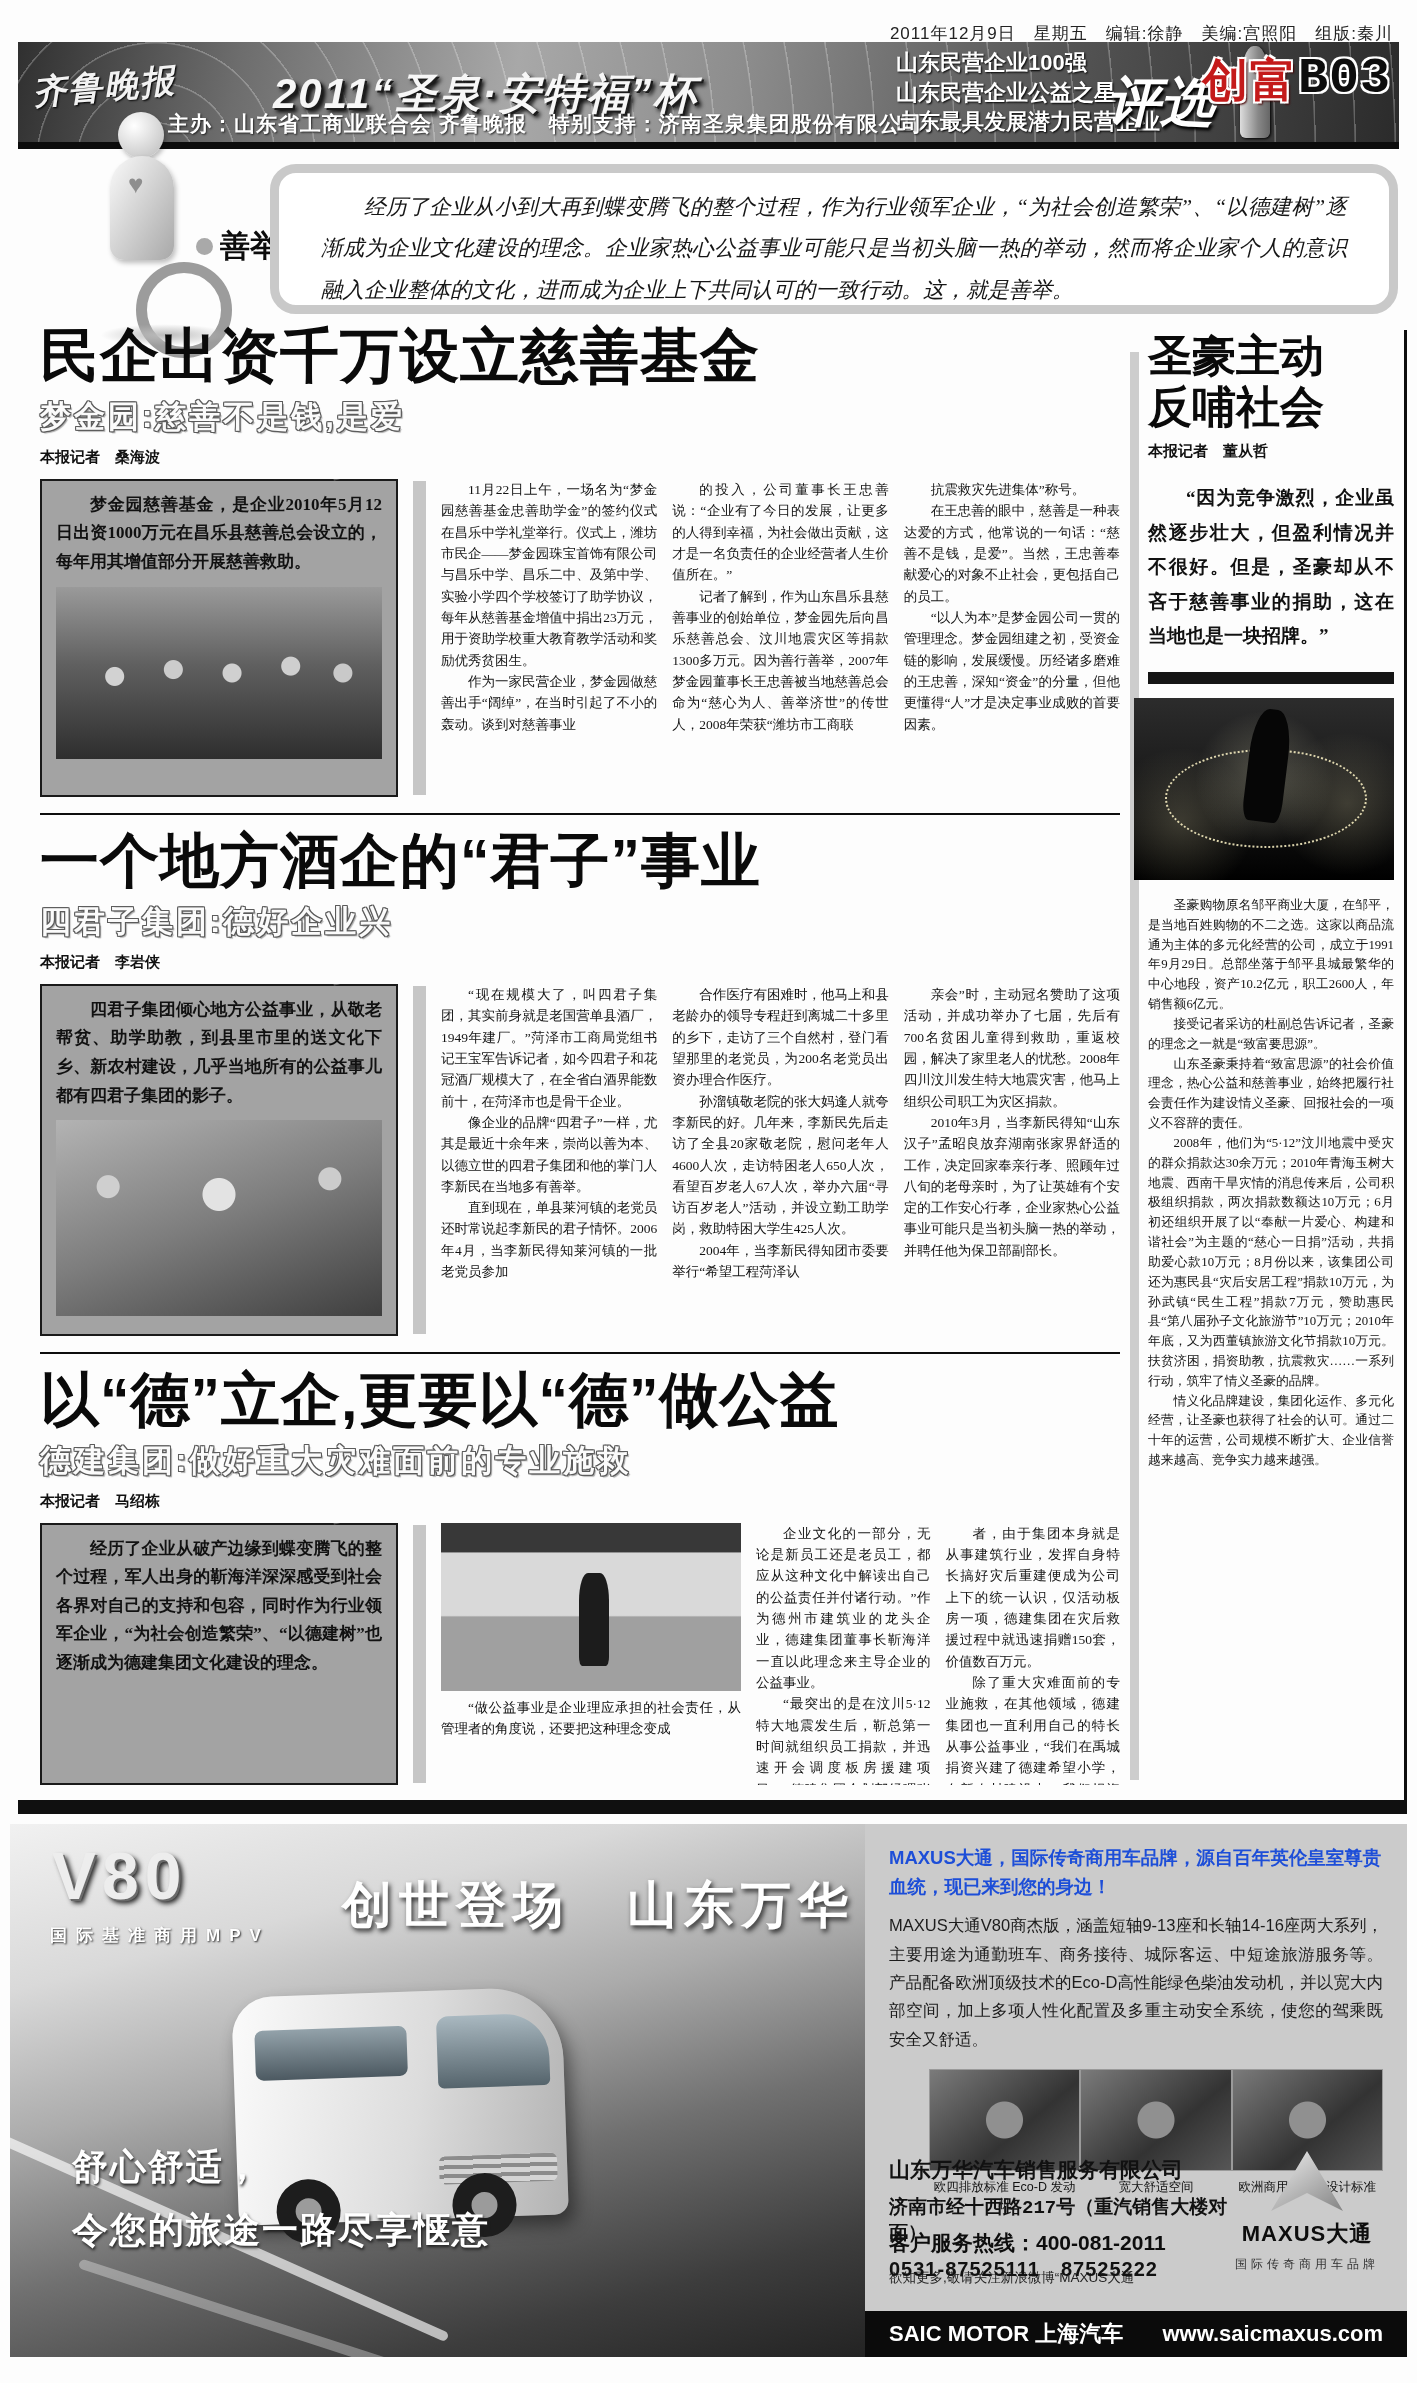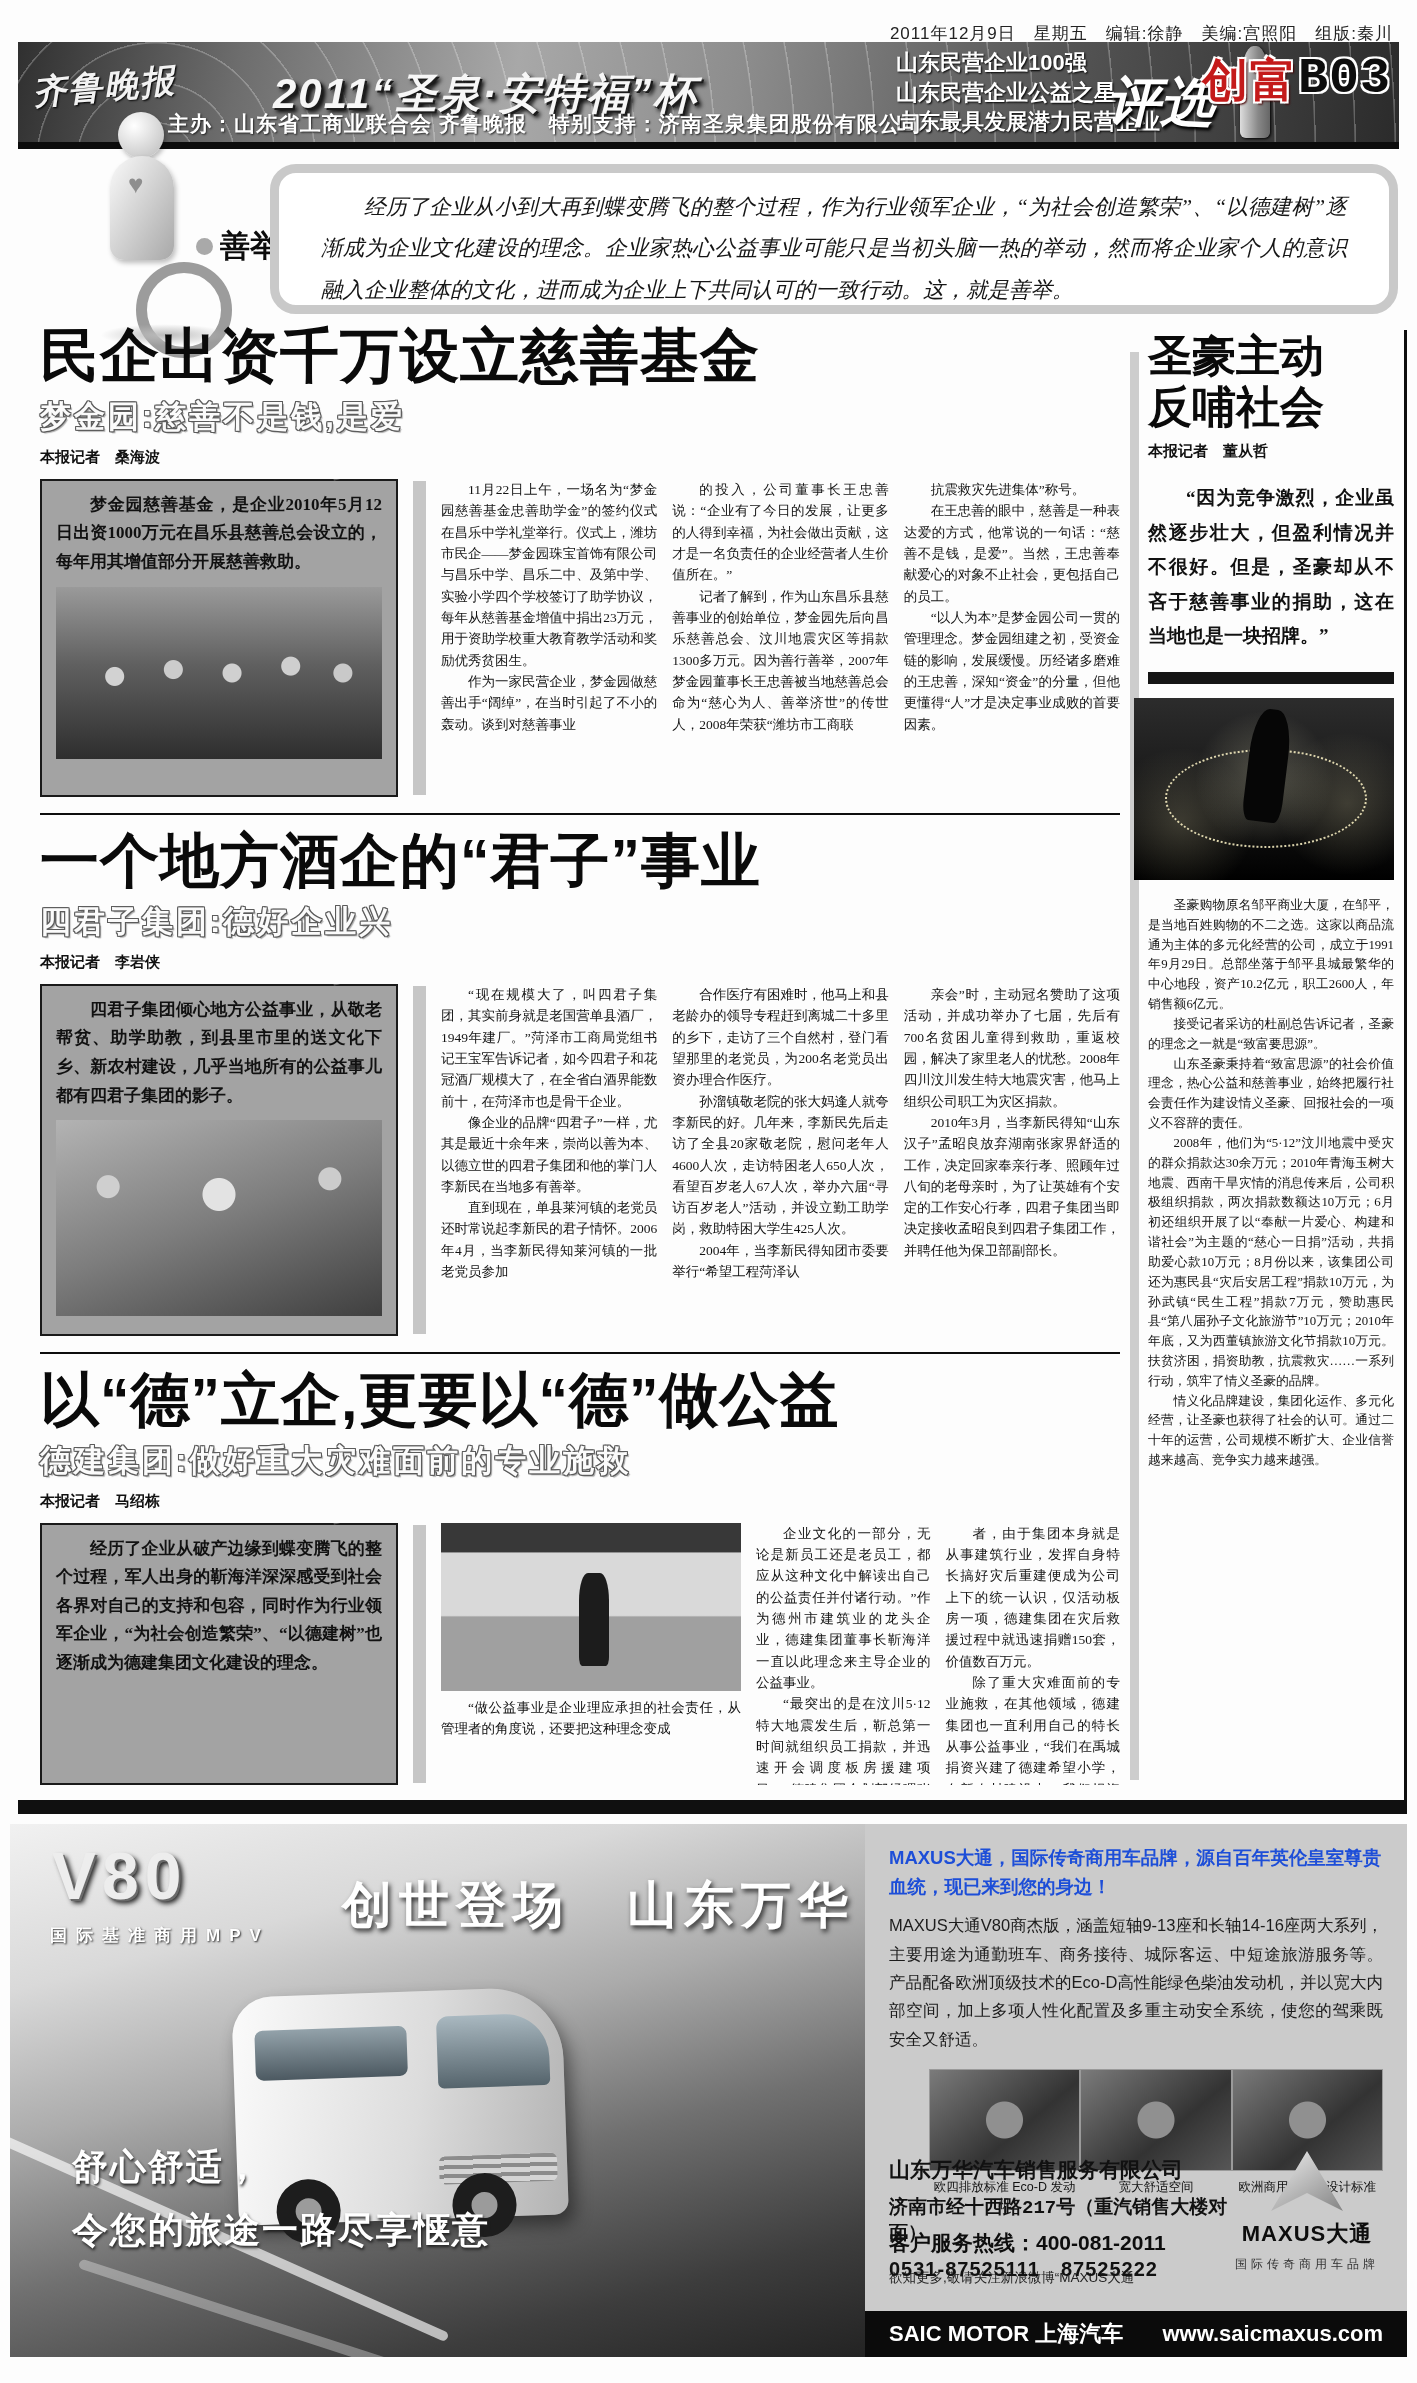--- a/index.html
+++ b/index.html
@@ -266,21 +266,21 @@
         <p>像企业的品牌“四君子”一样，尤其是最近十余年来，崇尚以善为本、以德立世的四君子集团和他的掌门人李新民在当地多有善举。</p>
         <p>直到现在，单县莱河镇的老党员还时常说起李新民的君子情怀。2006年4月，当李新民得知莱河镇的一批老党员参加</p>
       </div>
       <div class="col">
         <p>合作医疗有困难时，他马上和县老龄办的领导专程赶到离城二十多里的乡下，走访了三个自然村，登门看望那里的老党员，为200名老党员出资办理合作医疗。</p>
         <p>孙溜镇敬老院的张大妈逢人就夸李新民的好。几年来，李新民先后走访了全县20家敬老院，慰问老年人4600人次，走访特困老人650人次，看望百岁老人67人次，举办六届“寻访百岁老人”活动，并设立勤工助学岗，救助特困大学生425人次。</p>
         <p>2004年，当李新民得知团市委要举行“希望工程菏泽认</p>
       </div>
       <div class="col">
         <p>亲会”时，主动冠名赞助了这项活动，并成功举办了七届，先后有700名贫困儿童得到救助，重返校园，解决了家里老人的忧愁。2008年四川汶川发生特大地震灾害，他马上组织公司职工为灾区捐款。</p>
-        <p>2010年3月，当李新民得知“山东汉子”孟昭良放弃湖南张家界舒适的工作，决定回家奉亲行孝、照顾年过八旬的老母亲时，为了让英雄有个安定的工作安心行孝，四君子集团当即决定接收孟昭良到四君子集团工作，并聘任他为保卫部副部长。</p>
+        <p>2010年3月，当李新民得知“山东汉子”孟昭良放弃湖南张家界舒适的工作，决定回家奉亲行孝、照顾年过八旬的老母亲时，为了让英雄有个安定的工作安心行孝，企业家热心公益事业可能只是当初头脑一热的举动，并聘任他为保卫部副部长。</p>
       </div>
     </div>
   </div>
 
   <div class="article">
     <h1 class="head">以“德”立企,更要以“德”做公益</h1>
     <div class="subhead">德建集团:做好重大灾难面前的专业施救</div>
     <div class="byline">本报记者　马绍栋</div>
     <div class="row row-a3">
       <div class="connector-dash"></div>

